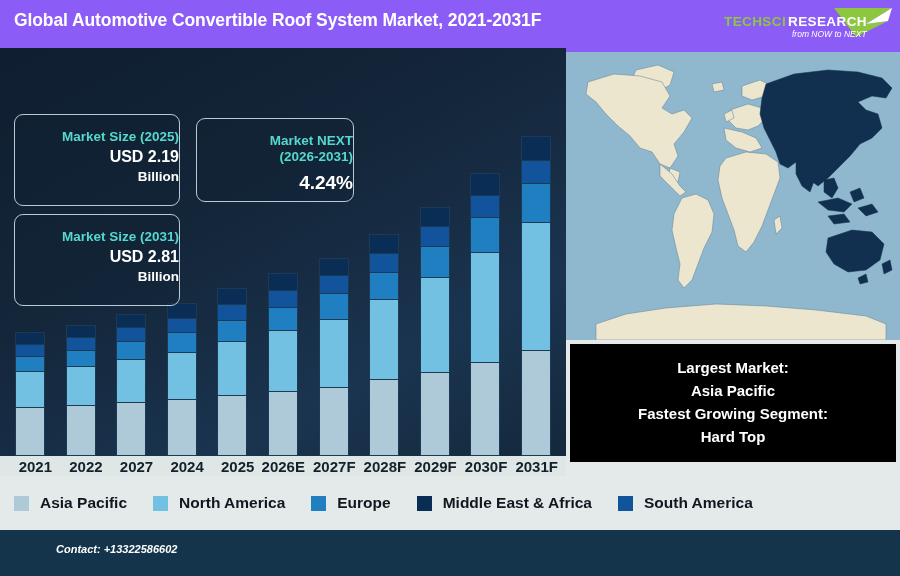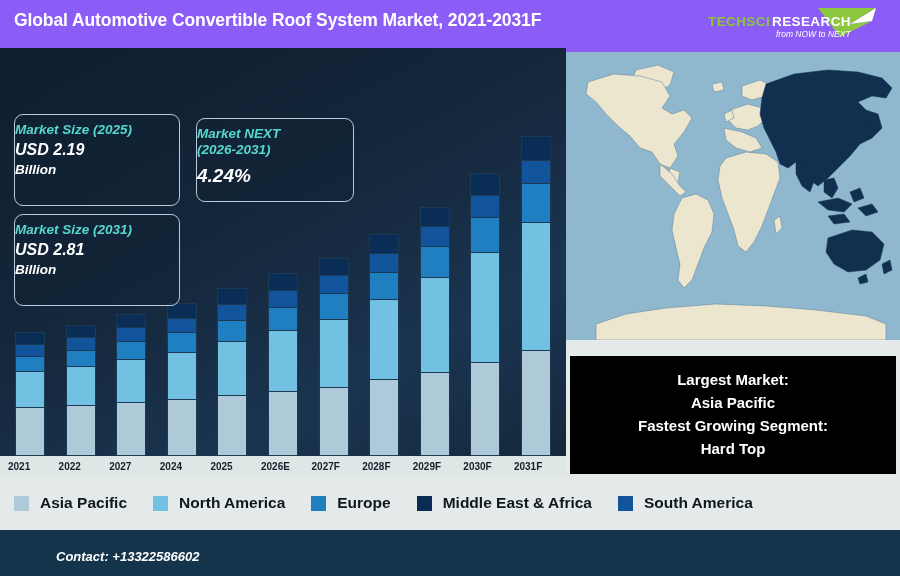--- a/index.html
+++ b/index.html
@@ -14,21 +14,21 @@
   
   .header {
     position:absolute; left:0; top:0; width:900px; height:64px;
     background:#8b5cf6;
   }
   .header-title {
     position:absolute; left:14px; top:10px;
     font-size:17.5px; font-weight:bold; color:#ffffff;
     letter-spacing:-0.1px; white-space:nowrap;
   }
-  .logo { position:absolute; right:20px; top:4px; width:180px; height:40px;margin-left:41px; }
+  .logo { position:absolute; right:4px; top:4px; width:180px; height:40px;margin-left:41px; }
   .logo svg { display:block; }
 
   
   .chart-panel {
     position:absolute; left:0; top:48px; width:566px; height:428px;
     background:#16293f;
     overflow:hidden;
   }
   .chart-bg-streak {
     position:absolute; left:-60px; top:-40px; width:760px; height:560px;
@@ -43,24 +43,23 @@
     position:absolute; inset:0;
     background:linear-gradient(152deg,#0f1e30 0%,#14263a 40%,#1a3450 72%,#142739 100%);
   }
 
   
   .stat-card {
     position:absolute;
     border:1.4px solid #b9c9d6;
     border-radius:9px;
     background:rgba(16,32,50,0.30);
-    text-align:left;
+    text-align:right;
     color:#ffffff;
-    padding-top:7px;
-    font-style:italic;
+    padding-top:14px;
   }
   .stat-label { font-size:13.5px; font-weight:bold; color:#55d8cd; line-height:1.22; }
   .stat-value { font-size:16px; font-weight:bold; color:#ffffff; line-height:1.45; }
   .stat-unit  { font-size:13.5px; font-weight:bold; color:#ffffff; line-height:1.2; }
   #card-size-2025 { left:14px;  top:66px;  width:166px; height:92px; }
   #card-cagr      { left:196px; top:70px;  width:158px; height:84px; }
   #card-size-2031 { left:14px;  top:166px; width:166px; height:92px; }
   #card-cagr .stat-value { font-size:19px; padding-top:3px; }
 
   
@@ -73,61 +72,61 @@
   .bar { width:30px; margin:0 auto; display:flex; flex-direction:column; }
   .seg { width:100%; border:0.7px solid #1d3a55; border-bottom:none; }
   .seg:last-child { border-bottom:0.7px solid #1d3a55; }
 
   
   .xaxis {
     position:absolute; left:8px; bottom:0px; width:550px; height:20px;
     display:flex; justify-content:space-between; align-items:center;
   }
   .xlabel {
-    width:44px; text-align:left;
-    font-size:10px; font-weight:bold; color:#16202b;
+    width:44px; text-align:right;
+    font-size:15px; font-weight:bold; color:#16202b;
   }
   .xaxis-band {
     position:absolute; left:0; bottom:0; width:566px; height:20px;
     background:#dfe6e6;
   }
 
   
   .map-panel {
     position:absolute; left:566px; top:52px; width:334px; height:288px;
     background:#8fb8cf; overflow:hidden;
   }
   .map-panel svg { display:block; width:100%; height:100%; }
 
   
   .info-box {
     position:absolute; left:570px; top:344px; width:326px; height:118px;
     background:#000000;
-    display:flex; flex-direction:column; align-items:center; justify-content:center;margin-top:12px;
+    display:flex; flex-direction:column; align-items:center; justify-content:center;
   }
   .info-line { font-size:15px; font-weight:bold; color:#ffffff; line-height:1.52; }
 
   
   .legend {
     position:absolute; left:0; top:476px; width:900px; height:54px;
     background:#e4eaea;
     display:flex; align-items:center; padding-left:14px;
   }
   .legend-item { display:flex; align-items:center; margin-right:26px; }
   .legend-swatch { width:15px; height:15px; margin-right:11px; flex:none; }
   .legend-text { font-size:15.5px; font-weight:bold; color:#10181f; white-space:nowrap; }
 
   
   .footer {
     position:absolute; left:0; top:530px; width:900px; height:46px;
     background:#13344b;
   }
   .footer-left, .footer-right {
-    position:absolute; top:19px;
-    font-size:13px; font-style:italic; font-weight:bold; color:#ffffff;
+    position:absolute; top:13px;
+    font-size:11px; font-style:italic; font-weight:bold; color:#ffffff;
   }
   .footer-left { left:56px; }
   .footer-right { right:46px; }
 </style>
 </head>
 <body>
 
 <div id="page">
 
   <div class="header">

